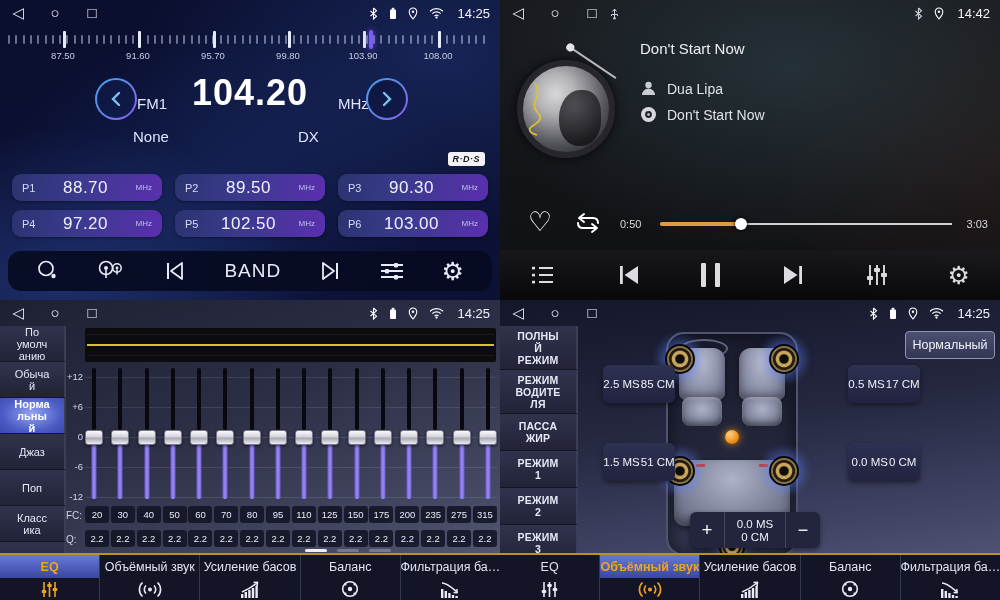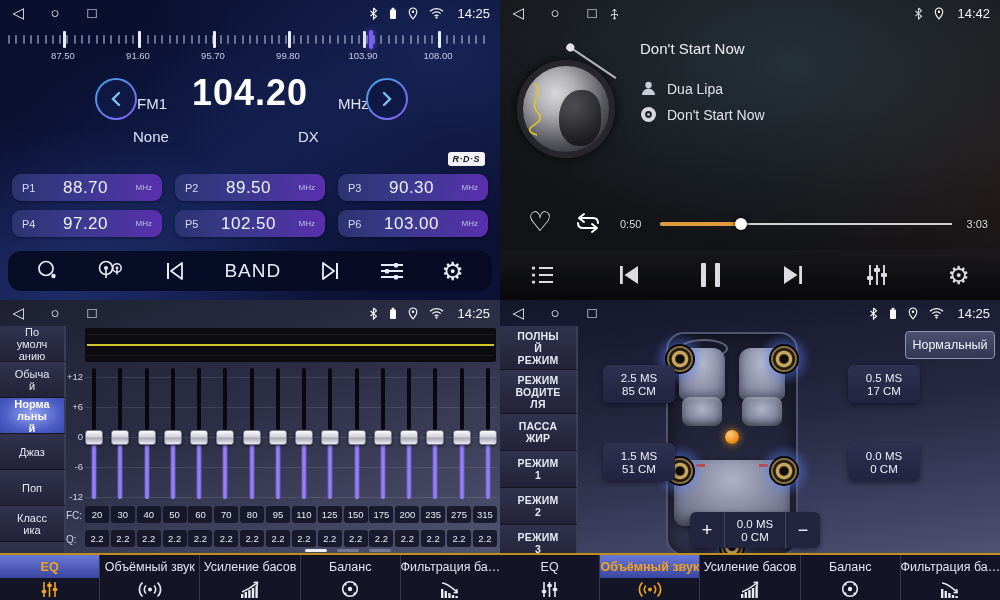--- a/index.html
+++ b/index.html
@@ -127,21 +127,21 @@
     background:radial-gradient(ellipse at 50% 30%,#aeb2c8,#6e7289 80%);box-shadow:inset 0 -6px 10px rgba(0,0,0,.4),0 2px 6px rgba(0,0,0,.45);}
   .belt{position:absolute;top:4px;width:9px;height:3px;background:#c14242;border-radius:1px;}
   .spk{position:absolute;width:26px;height:26px;border-radius:50%;border:2px solid #0a0a0e;
     background:radial-gradient(circle,#0f0d09 0 22%,#c9a65e 30% 42%,#241c10 48% 58%,#8a7446 62% 72%,#15120c 76% 100%);
     box-shadow:0 0 14px rgba(100,140,255,.55);}
   .glow{position:absolute;width:54px;height:54px;border-radius:50%;background:radial-gradient(circle,rgba(90,120,255,.45),transparent 70%);}
   .odot{position:absolute;left:50%;transform:translateX(-50%);top:96px;width:14px;height:14px;border-radius:50%;
     background:radial-gradient(circle at 35% 30%,#ffd080,#f09018 60%,#b56306);box-shadow:0 0 8px rgba(240,150,30,.85);}
   .delay-btn{position:absolute;width:72px;height:38px;border-radius:6px;cursor:pointer;
     background:linear-gradient(180deg,#2e3150,#212340);box-shadow:0 2px 5px rgba(0,0,0,.45);
-    display:flex;flex-direction:column;align-items:center;justify-content:center;gap:1px;font-size:11.5px;color:#eef0fa;}
+    display:flex;align-items:center;justify-content:center;gap:1px;font-size:11.5px;color:#eef0fa;}
   .adjust{position:absolute;left:190px;top:212px;width:130px;height:36px;border-radius:6px;background:#23253f;
     box-shadow:0 2px 5px rgba(0,0,0,.45);display:flex;align-items:stretch;}
   .adj-btn{width:34px;display:flex;align-items:center;justify-content:center;font-size:18px;color:#fff;cursor:pointer;}
   .adj-mid{flex:1;display:flex;flex-direction:column;align-items:center;justify-content:center;gap:1px;font-size:11.5px;color:#eef0fa;
     border-left:1px solid rgba(255,255,255,.15);border-right:1px solid rgba(255,255,255,.15);}
 </style>
 </head>
 <body>
 
 <div class="q" id="q-radio">

